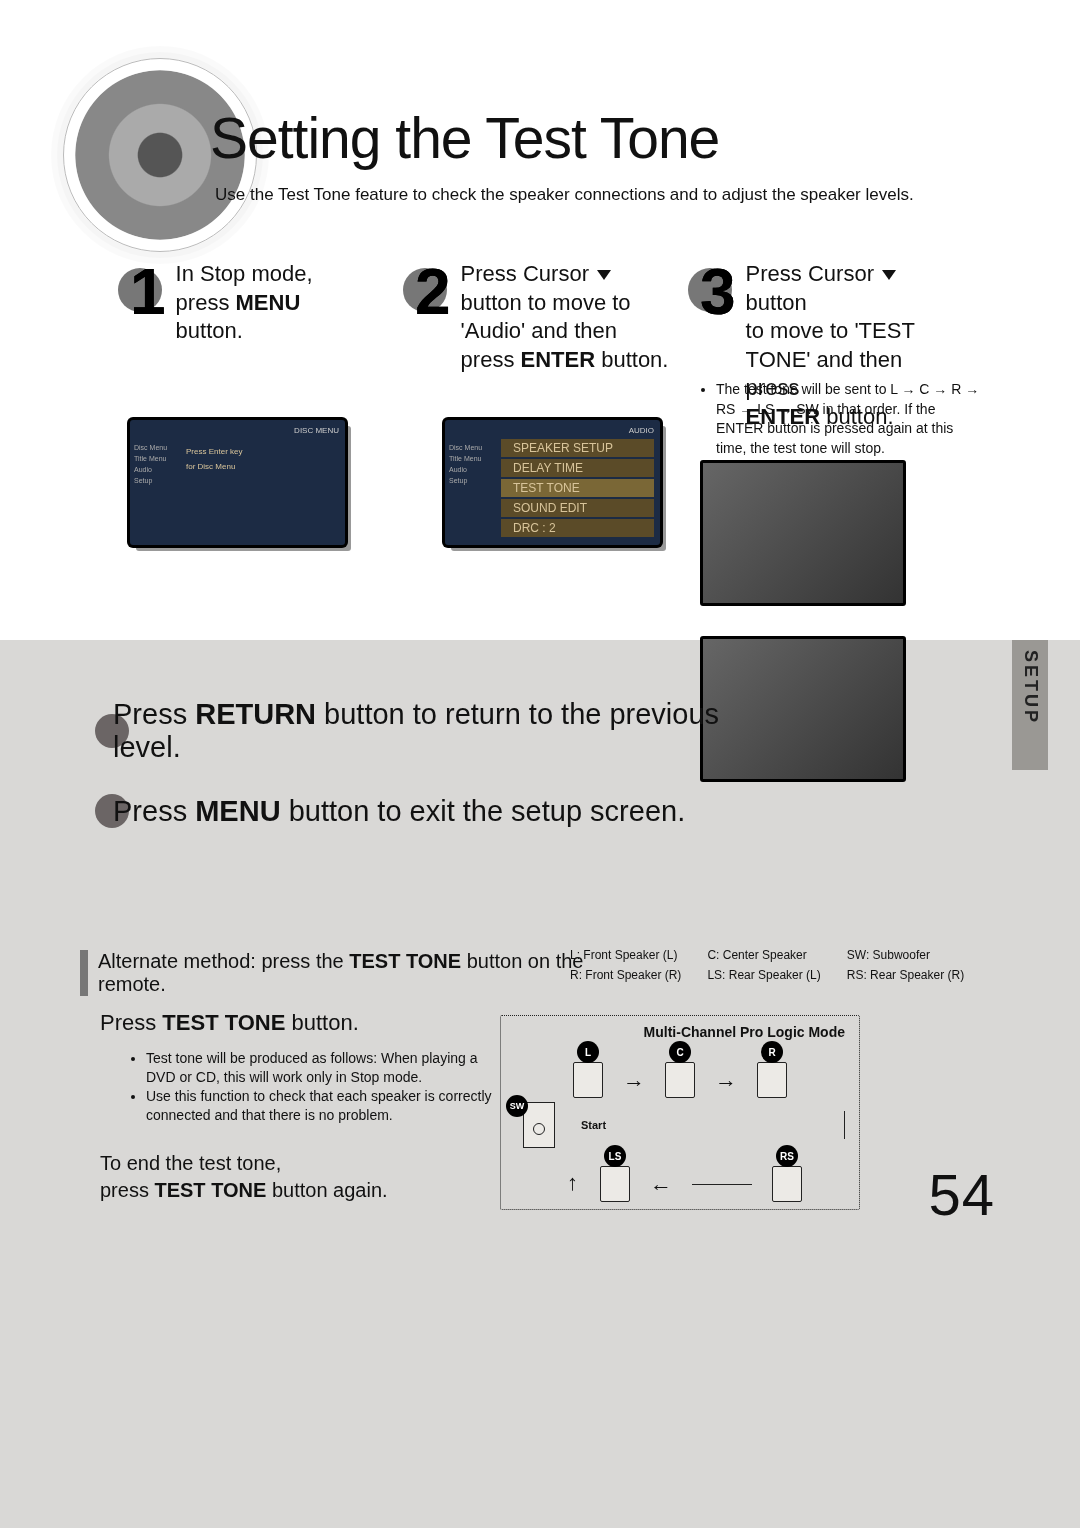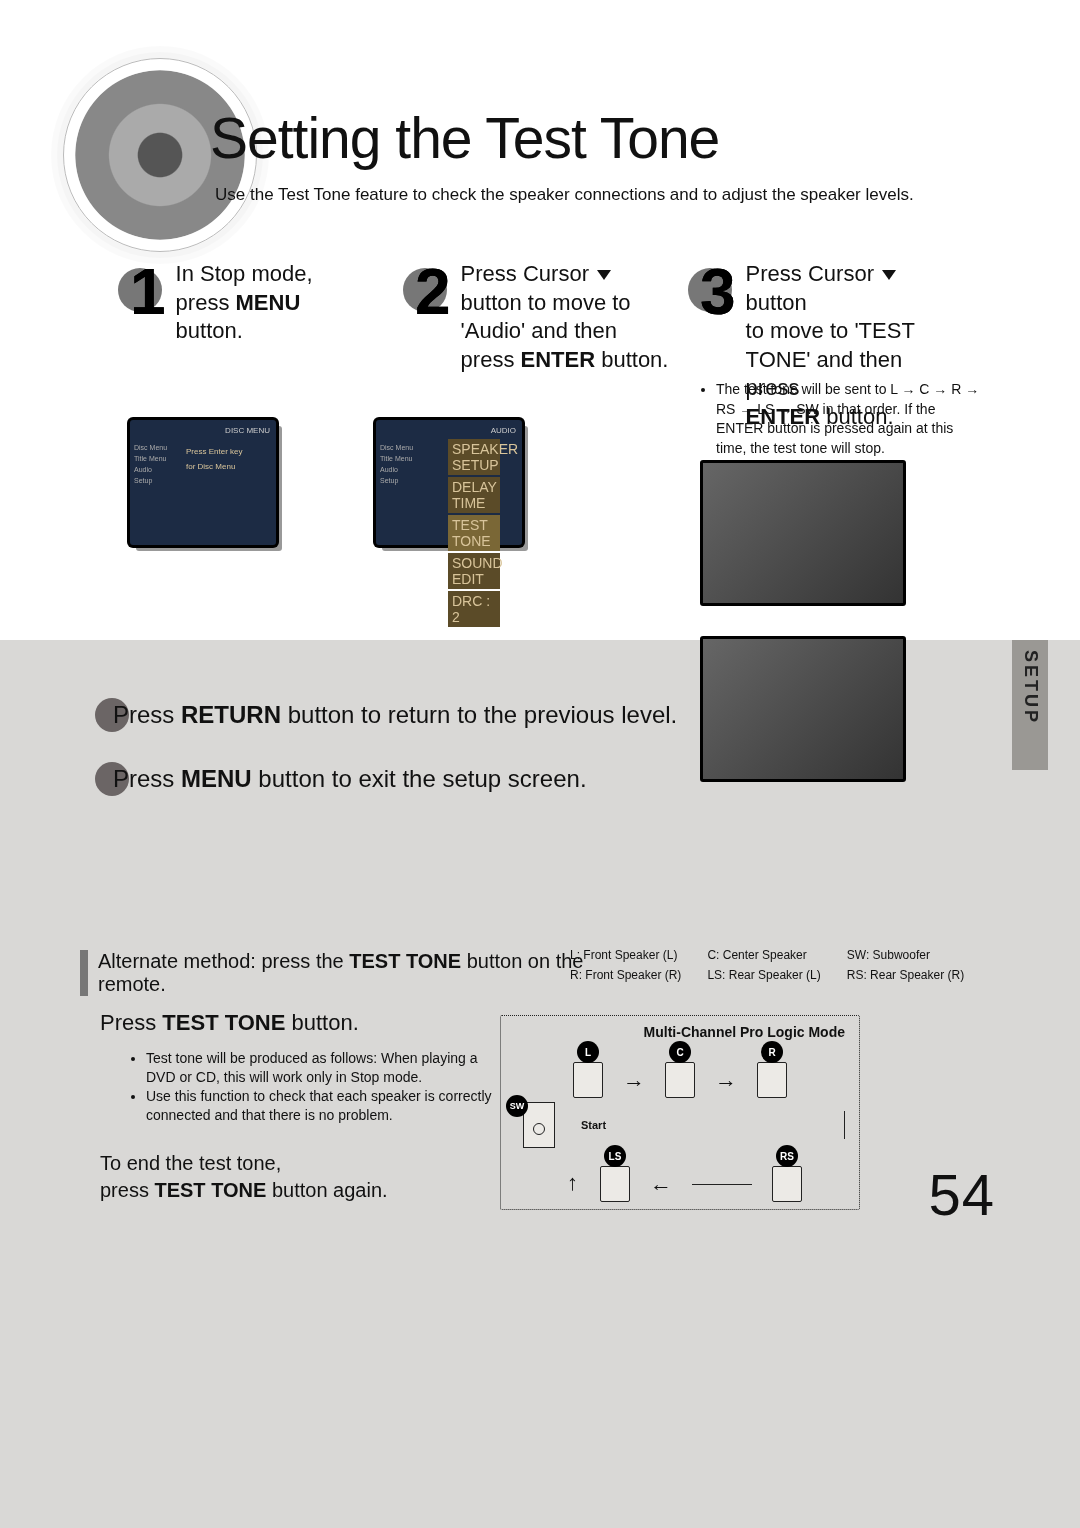--- a/index.html
+++ b/index.html
@@ -106,37 +106,37 @@
 
   
   .tvs {
     position: absolute;
     left: 130px;
     top: 420px;
     display: flex;
     gap: 100px;
   }
   .tv {
-    width: 146px;
+    width: 215px;
     height: 125px;
     background: #1c2b44;
     border-radius: 3px;
     box-shadow: 0 0 0 3px #000, 6px 6px 0 #999;
     position: relative;
     color: #d8c49a;
     font-size: 8px;
     padding: 6px;
     box-sizing: border-box;
   }
   .tv .menu-item {
     background: #5b4b28;
     color: #d8c49a;
-    margin: 2px 16px;
-    padding: 2px 4px;
-    font-size: 14px;
+    margin: 2px 0;
+    padding: 2px 12px;
+    font-size: 12px;
   }
   .tv .menu-item.active { background: #7a6736; }
   .tv-title {
     color: #ccc;
     font-size: 8px;
     text-align: right;
     margin-bottom: 4px;
   }
   .tv .side {
     position: absolute;
@@ -199,22 +199,21 @@
   .mid-bullets {
     position: absolute;
     left: 95px;
     top: 680px;
     width: 650px;
   }
   .mid-bullets .row {
     display: flex;
     align-items: center;
     margin: 18px 0 30px;
-    font-size: 24px;
-    text-align: center;
+    font-size: 29px;
   }
   .dot {
     width: 34px;
     height: 34px;
     border-radius: 50%;
     background: #6b6565;
     margin-right: 0px;
     flex: 0 0 auto;
     position: relative;
     z-index: 0;

